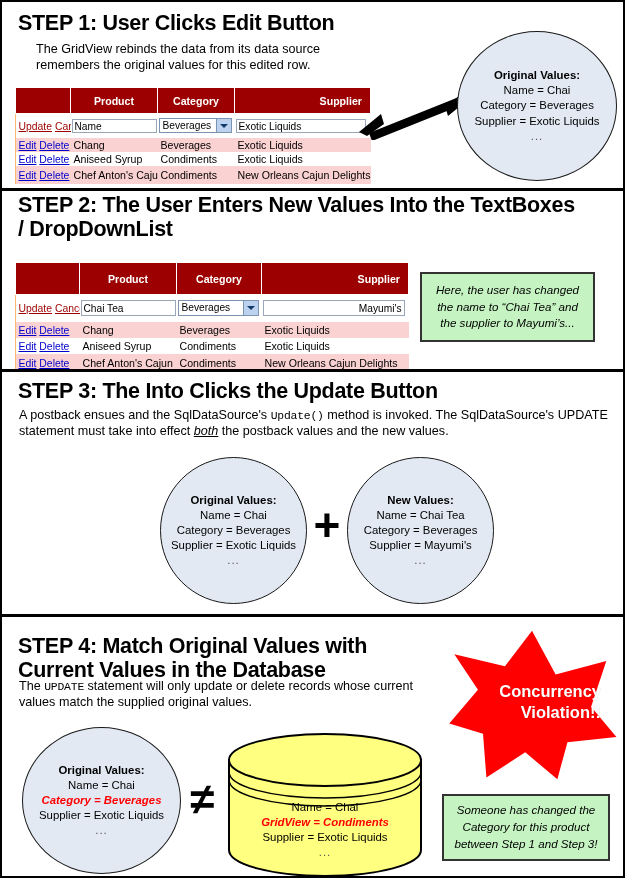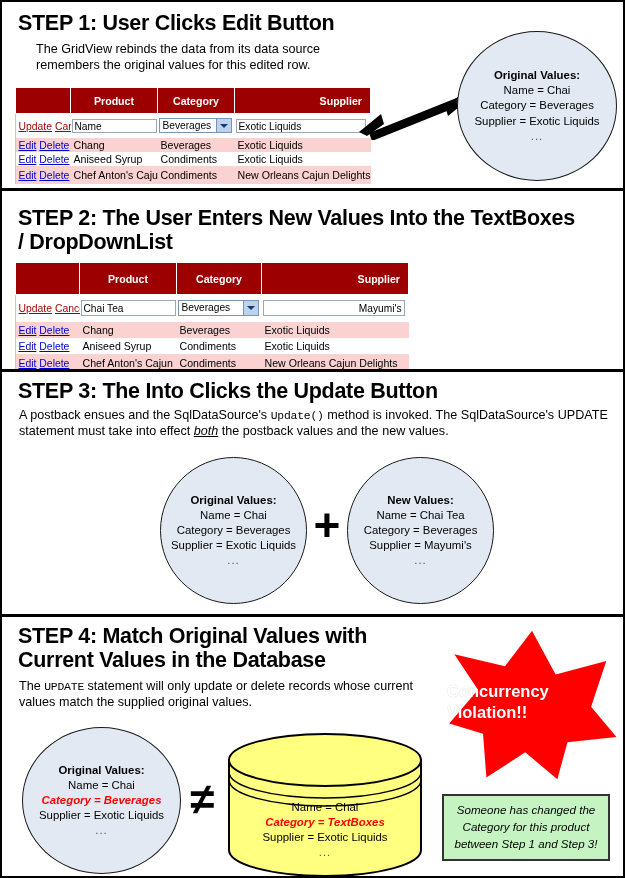--- a/index.html
+++ b/index.html
@@ -190,22 +190,22 @@
     text-align: center;
     font-size: 11.4px;
     line-height: 1.33;
     color: #000;
   }
 
   
   .star-wrap { position: absolute; }
   .star-label {
     position: absolute;
-    left: 0; right: 6px;
-    text-align: left;
+    left: 0; right: 16px;
+    text-align: right;
     color: #ffffff;
     font-weight: bold;
     font-size: 16.5px;
     line-height: 1.25;
     text-shadow: 0 0 1px rgba(0,0,0,.25);
   }
   svg { display: block; }
 </style>
 </head>
 <body>
@@ -295,21 +295,21 @@
         <span>Category = Beverages</span><br>
         <span>Supplier = Exotic Liquids</span><br>
         <span class="dots">...</span>
       </div>
     </div>
   </div>
 
   <div class="divider" style="top:186px;"></div>
 
   <div class="step-panel" style="top:189px;height:178px;">
-    <div class="step-title" style="position:absolute;left:16px;top:15px;width:560px;">STEP 2: The User Enters New Values Into the TextBoxes / DropDownList</div>
+    <div class="step-title" style="position:absolute;left:16px;top:2px;width:560px;">STEP 2: The User Enters New Values Into the TextBoxes / DropDownList</div>
 
     <table class="gridview" style="left:13px;top:71px;width:393px;">
       <colgroup>
           <col style="width:64px">
           <col style="width:97px">
           <col style="width:85px">
           <col style="width:147px">
         </colgroup>
       <thead>
         <tr>
@@ -361,20 +361,21 @@
             <span class="cmd-link">Edit</span>
             <span class="cmd-link">Delete</span>
           </td>
           <td>Chef Anton's Cajun</td>
           <td>Condiments</td>
           <td>New Orleans Cajun Delights</td>
         </tr>
       </tbody>
     </table>
 
+    <div class="callout" style="left:418px;top:81px;width:175px;height:70px;">Here, the user has changed the name to “Chai Tea” and the supplier to Mayumi’s...</div>
   </div>
 
   <div class="divider" style="top:367px;"></div>
 
   <div class="step-panel" style="top:370px;height:242px;">
     <div class="step-title" style="position:absolute;left:16px;top:7px;width:540px;">STEP 3: The Into Clicks the Update Button</div>
     <div class="step-body" style="position:absolute;left:17px;top:36px;width:592px;">
       <span>A postback ensues and the SqlDataSource's </span><span class="mono">Update()</span><span> method is invoked. The SqlDataSource's UPDATE statement must take into effect </span><em class="ital">both</em><span> the postback values and the new values.</span>
     </div>
 
@@ -397,21 +398,21 @@
         <span>Category = Beverages</span><br>
         <span>Supplier = Mayumi's</span><br>
         <span class="dots">...</span>
       </div>
     </div>
   </div>
 
   <div class="divider" style="top:612px;"></div>
 
   <div class="step-panel" style="top:615px;height:261px;">
-    <div class="step-title" style="position:absolute;left:16px;top:7px;width:420px;">STEP 4: Match Original Values with Current Values in the Database</div>
+    <div class="step-title" style="position:absolute;left:16px;top:17px;width:420px;">STEP 4: Match Original Values with Current Values in the Database</div>
     <div class="step-body" style="position:absolute;left:17px;top:62px;width:425px;">
       <span>The </span><span class="mono">UPDATE</span><span> statement will only update or delete records whose current values match the supplied original values.</span>
     </div>
 
     <div class="ellipse" style="left:20px;top:110px;width:157px;height:145px;">
       <div class="etext">
         <b>Original Values:</b><br>
         <span>Name = Chai</span><br>
         <span class="red-em">Category = Beverages</span><br>
         <span>Supplier = Exotic Liquids</span><br>
@@ -423,21 +424,21 @@
 
     <div class="cyl" style="left:225px;top:115px;width:196px;height:146px;">
       <svg width="196" height="146" viewBox="0 0 196 146">
         <path d="M2,28 L2,118 A96,26 0 0 0 194,118 L194,28 Z" fill="#FFFF80" stroke="#000" stroke-width="2"></path>
         <ellipse cx="98" cy="28" rx="96" ry="26" fill="#FFFF80" stroke="#000" stroke-width="2"></ellipse>
         <path d="M2,40 A96,26 0 0 0 194,40" fill="none" stroke="#000" stroke-width="1.5"></path>
         <path d="M2,48 A96,26 0 0 0 194,48" fill="none" stroke="#000" stroke-width="1.5"></path>
       </svg>
       <div class="cyl-text" style="top:68px;">
         <span>Name = Chai</span><br>
-        <span class="red-em">Category = TextBoxes</span><br>
+        <span class="red-em">GridView = Condiments</span><br>
         <span>Supplier = Exotic Liquids</span><br>
         <span class="dots">...</span>
       </div>
     </div>
 
     <div class="star-wrap" style="left:445px;top:12px;width:170px;height:152px;">
       <svg width="170" height="152" viewBox="0 0 200 180">
         <polygon fill="#FF0000" points="100,2 128,54 188,38 170,92 200,128 142,134 130,178 92,146 46,176 42,124 2,112 36,72 8,30 68,44"></polygon>
       </svg>
       <div class="star-label" style="top:52px;">

